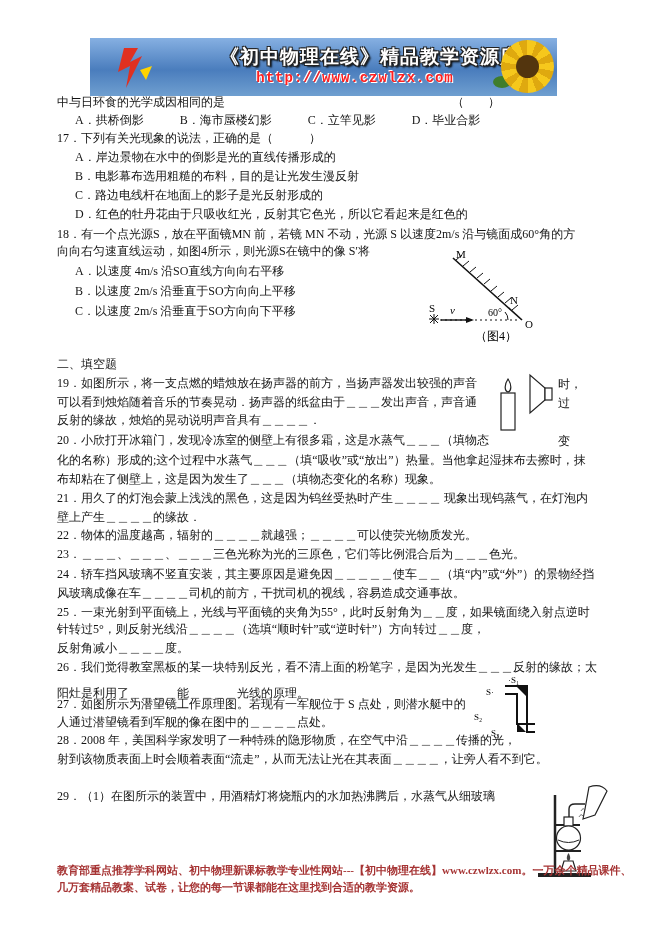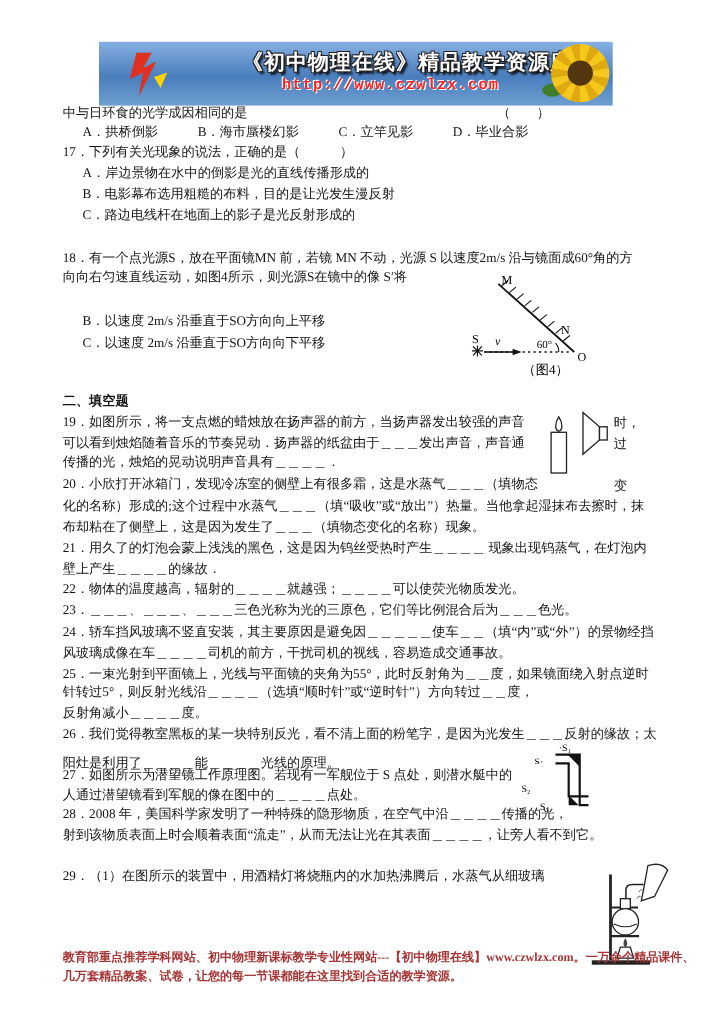--- a/index.html
+++ b/index.html
@@ -53,50 +53,52 @@
   </div>
 
   <div class="line l57" style="top:95px">中与日环食的光学成因相同的是</div>
   <div class="line" style="top:95px;left:452px">（　　）</div>
   <div class="line l75" style="top:113px">A．拱桥倒影　　　B．海市蜃楼幻影　　　C．立竿见影　　　D．毕业合影</div>
 
   <div class="line l57" style="top:131px">17．下列有关光现象的说法，正确的是（　　　）</div>
   <div class="line l75" style="top:150px">A．岸边景物在水中的倒影是光的直线传播形成的</div>
   <div class="line l75" style="top:169px">B．电影幕布选用粗糙的布料，目的是让光发生漫反射</div>
   <div class="line l75" style="top:188px">C．路边电线杆在地面上的影子是光反射形成的</div>
+  <div class="line l75" style="top:207px">D．红色的牡丹花由于只吸收红光，反射其它色光，所以它看起来是红色的</div>
 
   <div class="line l57" style="top:227px">18．有一个点光源S，放在平面镜MN 前，若镜 MN 不动，光源 S 以速度2m/s 沿与镜面成60°角的方</div>
   <div class="line l57" style="top:244px">向向右匀速直线运动，如图4所示，则光源S在镜中的像 S′将</div>
+  <div class="line l75" style="top:264px">A．以速度 4m/s 沿SO直线方向向右平移</div>
   <div class="line l75" style="top:284px">B．以速度 2m/s 沿垂直于SO方向向上平移</div>
   <div class="line l75" style="top:304px">C．以速度 2m/s 沿垂直于SO方向向下平移</div>
 
   <svg class="fig" style="left:420px;top:250px" width="200" height="100" viewBox="0 0 200 100">
     <line x1="33" y1="8" x2="102" y2="70" stroke="#111" stroke-width="1.6"></line>
     <path d="M36,10 l6,-5 M43,16 l6,-5 M50,22 l6,-5 M57,28 l6,-5 M64,34 l6,-5 M71,41 l6,-5 M78,47 l6,-5 M85,53 l6,-5 M92,60 l6,-5" stroke="#111" stroke-width="1"></path>
     <line x1="20" y1="70" x2="100" y2="70" stroke="#111" stroke-width="1.2" stroke-dasharray="2,3"></line>
     <line x1="21" y1="70" x2="46" y2="70" stroke="#111" stroke-width="1.4"></line>
     <polygon points="46,67 54,70 46,73" fill="#111"></polygon>
     <path d="M14,64 l0,10 M9,69 l10,0 M10,65 l8,8 M18,65 l-8,8" stroke="#111" stroke-width="1"></path>
     <path d="M88,70 A11,11 0 0 0 85,62" stroke="#111" stroke-width="1" fill="none"></path>
     <text x="36" y="8" font-size="11">M</text>
     <text x="90" y="54" font-size="11">N</text>
     <text x="9" y="62" font-size="11">S</text>
     <text x="105" y="78" font-size="11">O</text>
     <text x="30" y="64" font-size="11" font-style="italic">v</text>
     <text x="68" y="66" font-size="10">60°</text>
     <text x="55" y="90" font-size="12">（图4）</text>
   </svg>
 
-  <div class="line l57" style="top:357px;font-weight:bold">二、填空题</div>
+  <div class="line l57" style="top:357px;font-weight:normal">二、填空题</div>
 
   <div class="line l57" style="top:376px">19．如图所示，将一支点燃的蜡烛放在扬声器的前方，当扬声器发出较强的声音</div>
   <div class="wrapch" style="top:376px">时，</div>
   <div class="line l57" style="top:395px">可以看到烛焰随着音乐的节奏晃动．扬声器的纸盆由于＿＿＿发出声音，声音通</div>
   <div class="wrapch" style="top:395px">过</div>
-  <div class="line l57" style="top:413px">传播的光，烛焰的晃动说明声音具有＿＿＿＿．</div>
+  <div class="line l57" style="top:413px">反射的缘故，烛焰的晃动说明声音具有＿＿＿＿．</div>
 
   <svg class="fig" style="left:475px;top:372px" width="85" height="62" viewBox="0 0 85 62">
     <rect x="26" y="21" width="14" height="37" fill="#fff" stroke="#222" stroke-width="1.2"></rect>
     <path d="M33,7 C29,13 29.5,19 33,20 C36.5,19 37,13 33,7 Z" fill="#fff" stroke="#222" stroke-width="1.2"></path>
     <polygon points="55,3 55,41 70,28 70,16" fill="#fff" stroke="#222" stroke-width="1.2"></polygon>
     <rect x="70" y="16" width="7" height="12" fill="#fff" stroke="#222" stroke-width="1.2"></rect>
   </svg>
 
   <div class="line l57" style="top:433px">20．小欣打开冰箱门，发现冷冻室的侧壁上有很多霜，这是水蒸气＿＿＿（填物态</div>
   <div class="wrapch" style="top:433px">变</div>

